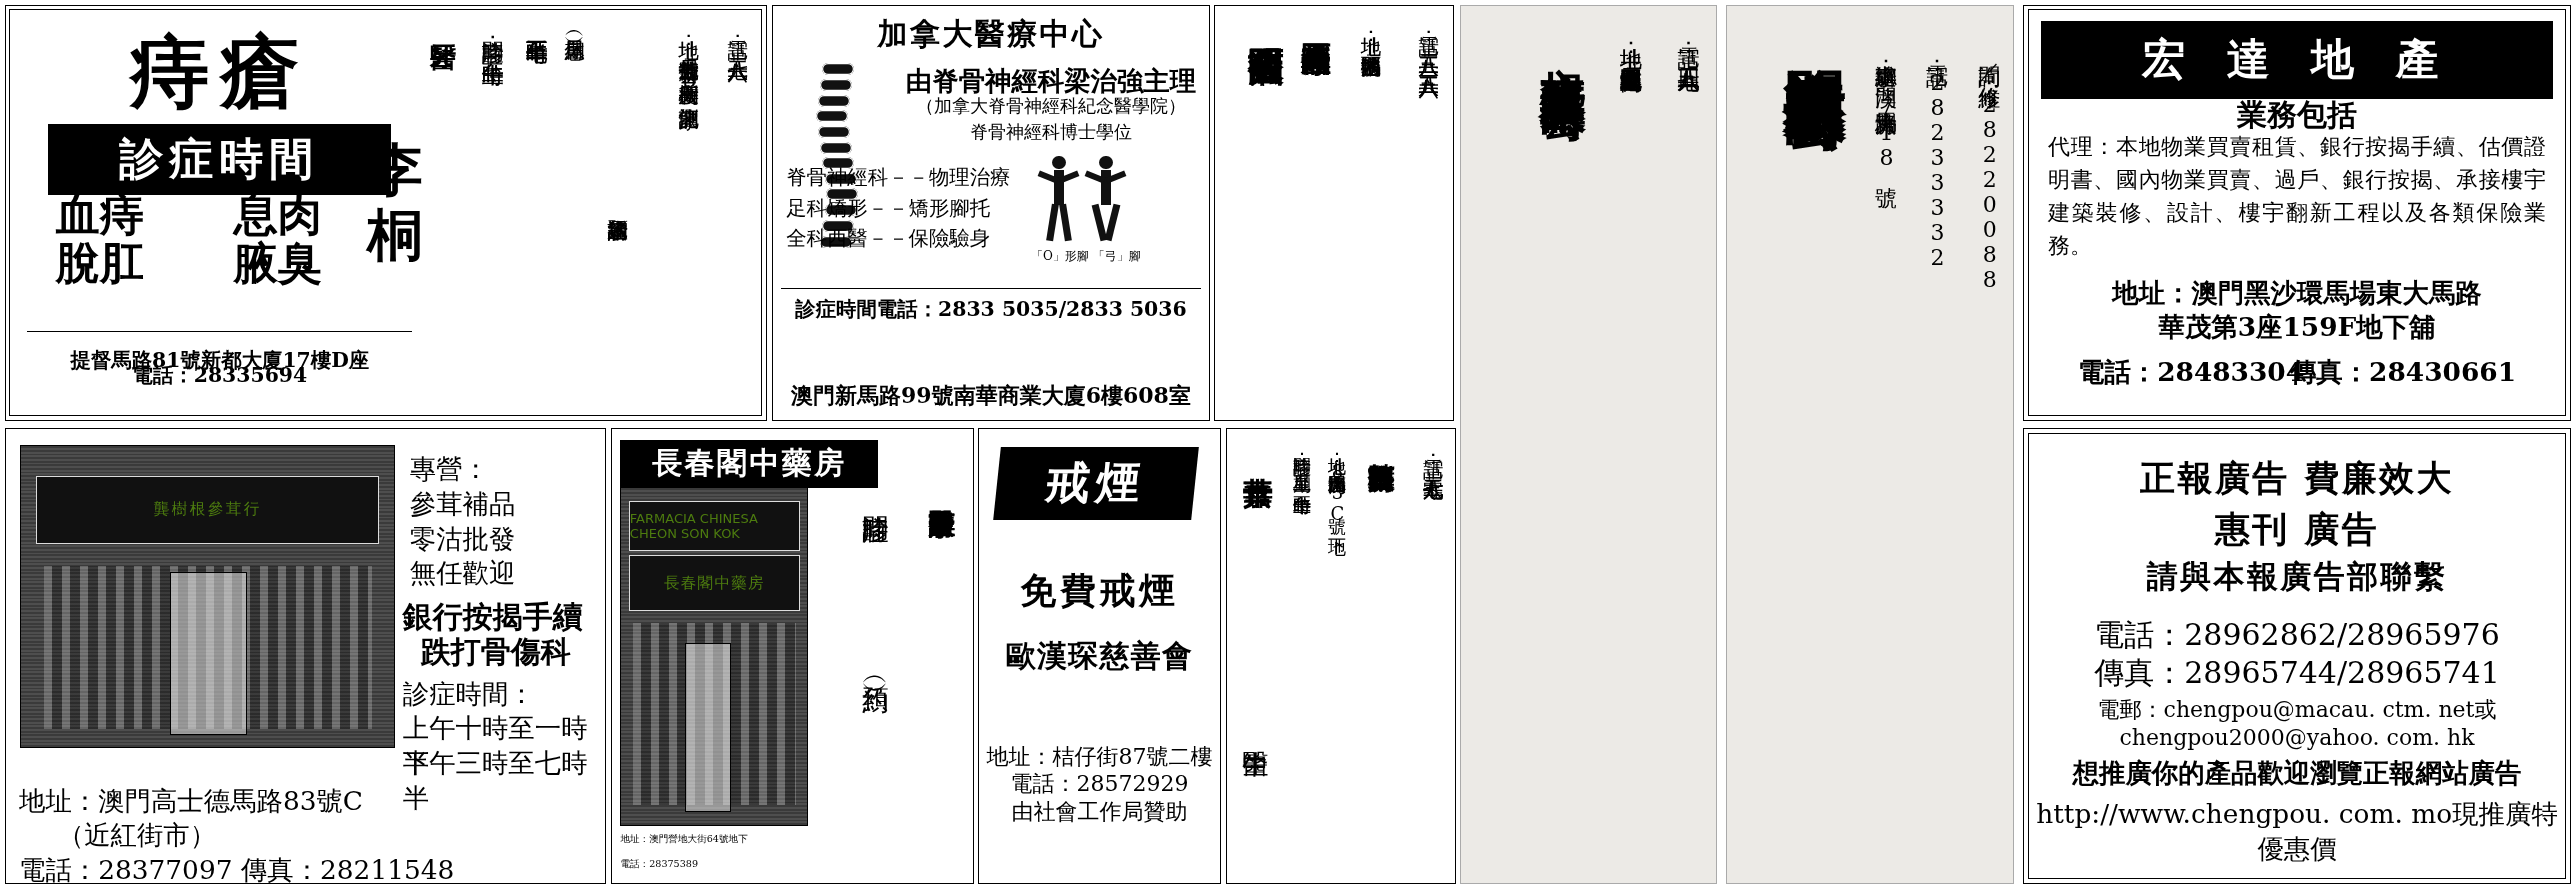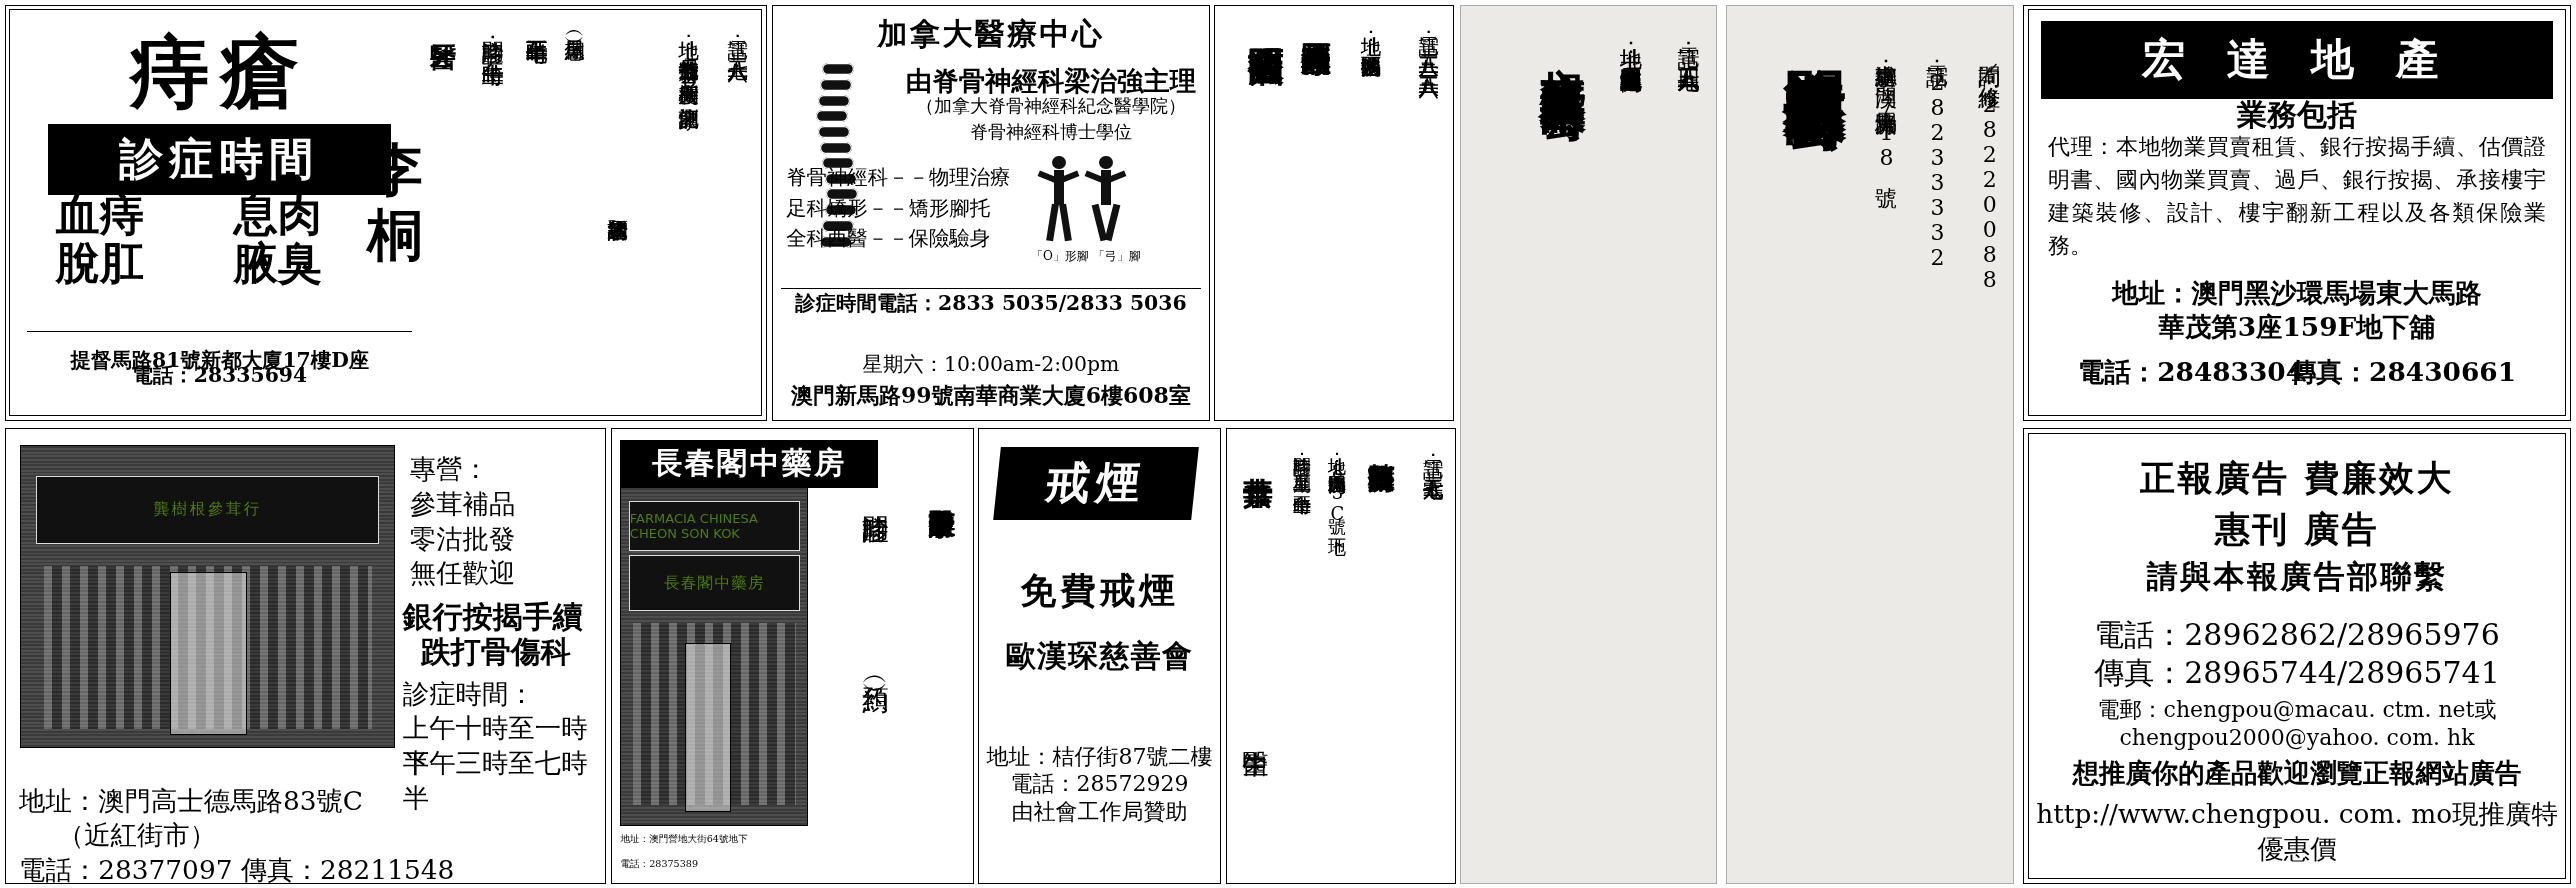--- a/index.html
+++ b/index.html
@@ -102,22 +102,21 @@
     <div class="serif f20" style="position:absolute;left:13.2px;top:157px;">脊骨神經科－－物理治療</div>
     <div class="serif f20" style="position:absolute;left:13.2px;top:188px;">足科矯形－－矯形腳托</div>
     <div class="serif f20" style="position:absolute;left:13.2px;top:218px;">全科西醫－－保險驗身</div>
 
     <div style="position:absolute;left:264px;top:150px;">
       <div class="fig"><div class="hd"></div><div class="bd"></div><div class="a1"></div><div class="a2"></div><div class="l1"></div><div class="l2"></div></div>
       <div class="fig"><div class="hd"></div><div class="bd"></div><div class="a1"></div><div class="a2"></div><div class="l1" style="transform:rotate(-14deg)"></div><div class="l2" style="transform:rotate(14deg)"></div></div>
     </div>
     <div class="serif f12" style="position:absolute;left:258px;top:242px;width:150px;">「O」形腳  「弓」腳</div>
 
-    <div class="c b serif f20" style="position:absolute;left:8.4px;right:8.4px;top:282px;border-top:1.8px solid #000;padding-top:0;">診症時間電話：2833  5035/2833  5036</div>
-    <div class="c serif f20" style="position:absolute;left:8.4px;right:8.4px;top:344px;">星期六：10:00am-2:00pm</div>
+    <div class="c b serif f20" style="position:absolute;left:8.4px;right:8.4px;top:282px;border-top:1.8px solid #000;padding-top:6px;">診症時間電話：2833  5035/2833  5036</div>
     <div class="c b serif f22" style="position:absolute;left:8.4px;right:8.4px;top:375px;">澳門新馬路99號南華商業大廈6樓608室</div>
   </div>
 
   <div class="ad" style="left:1214px;top:4.8px;width:240px;height:416px;">
     <div class="v f20 serif" style="position:absolute;right:13.2px;top:14.4px;height:385px;">電話：二八三八五三二二、二八三八五三二六</div>
     <div class="v f20 serif" style="position:absolute;right:71px;top:14.4px;height:385px;">地址：澳門內港拾號碼頭</div>
     <div class="v f30 serif b" style="position:absolute;right:120px;top:14.4px;height:385px;">專營國產石油產品</div>
     <div class="v serif b" style="position:absolute;right:166px;top:14.4px;height:385px;font-size:36px;">大明石油有限公司</div>
   </div>
 

